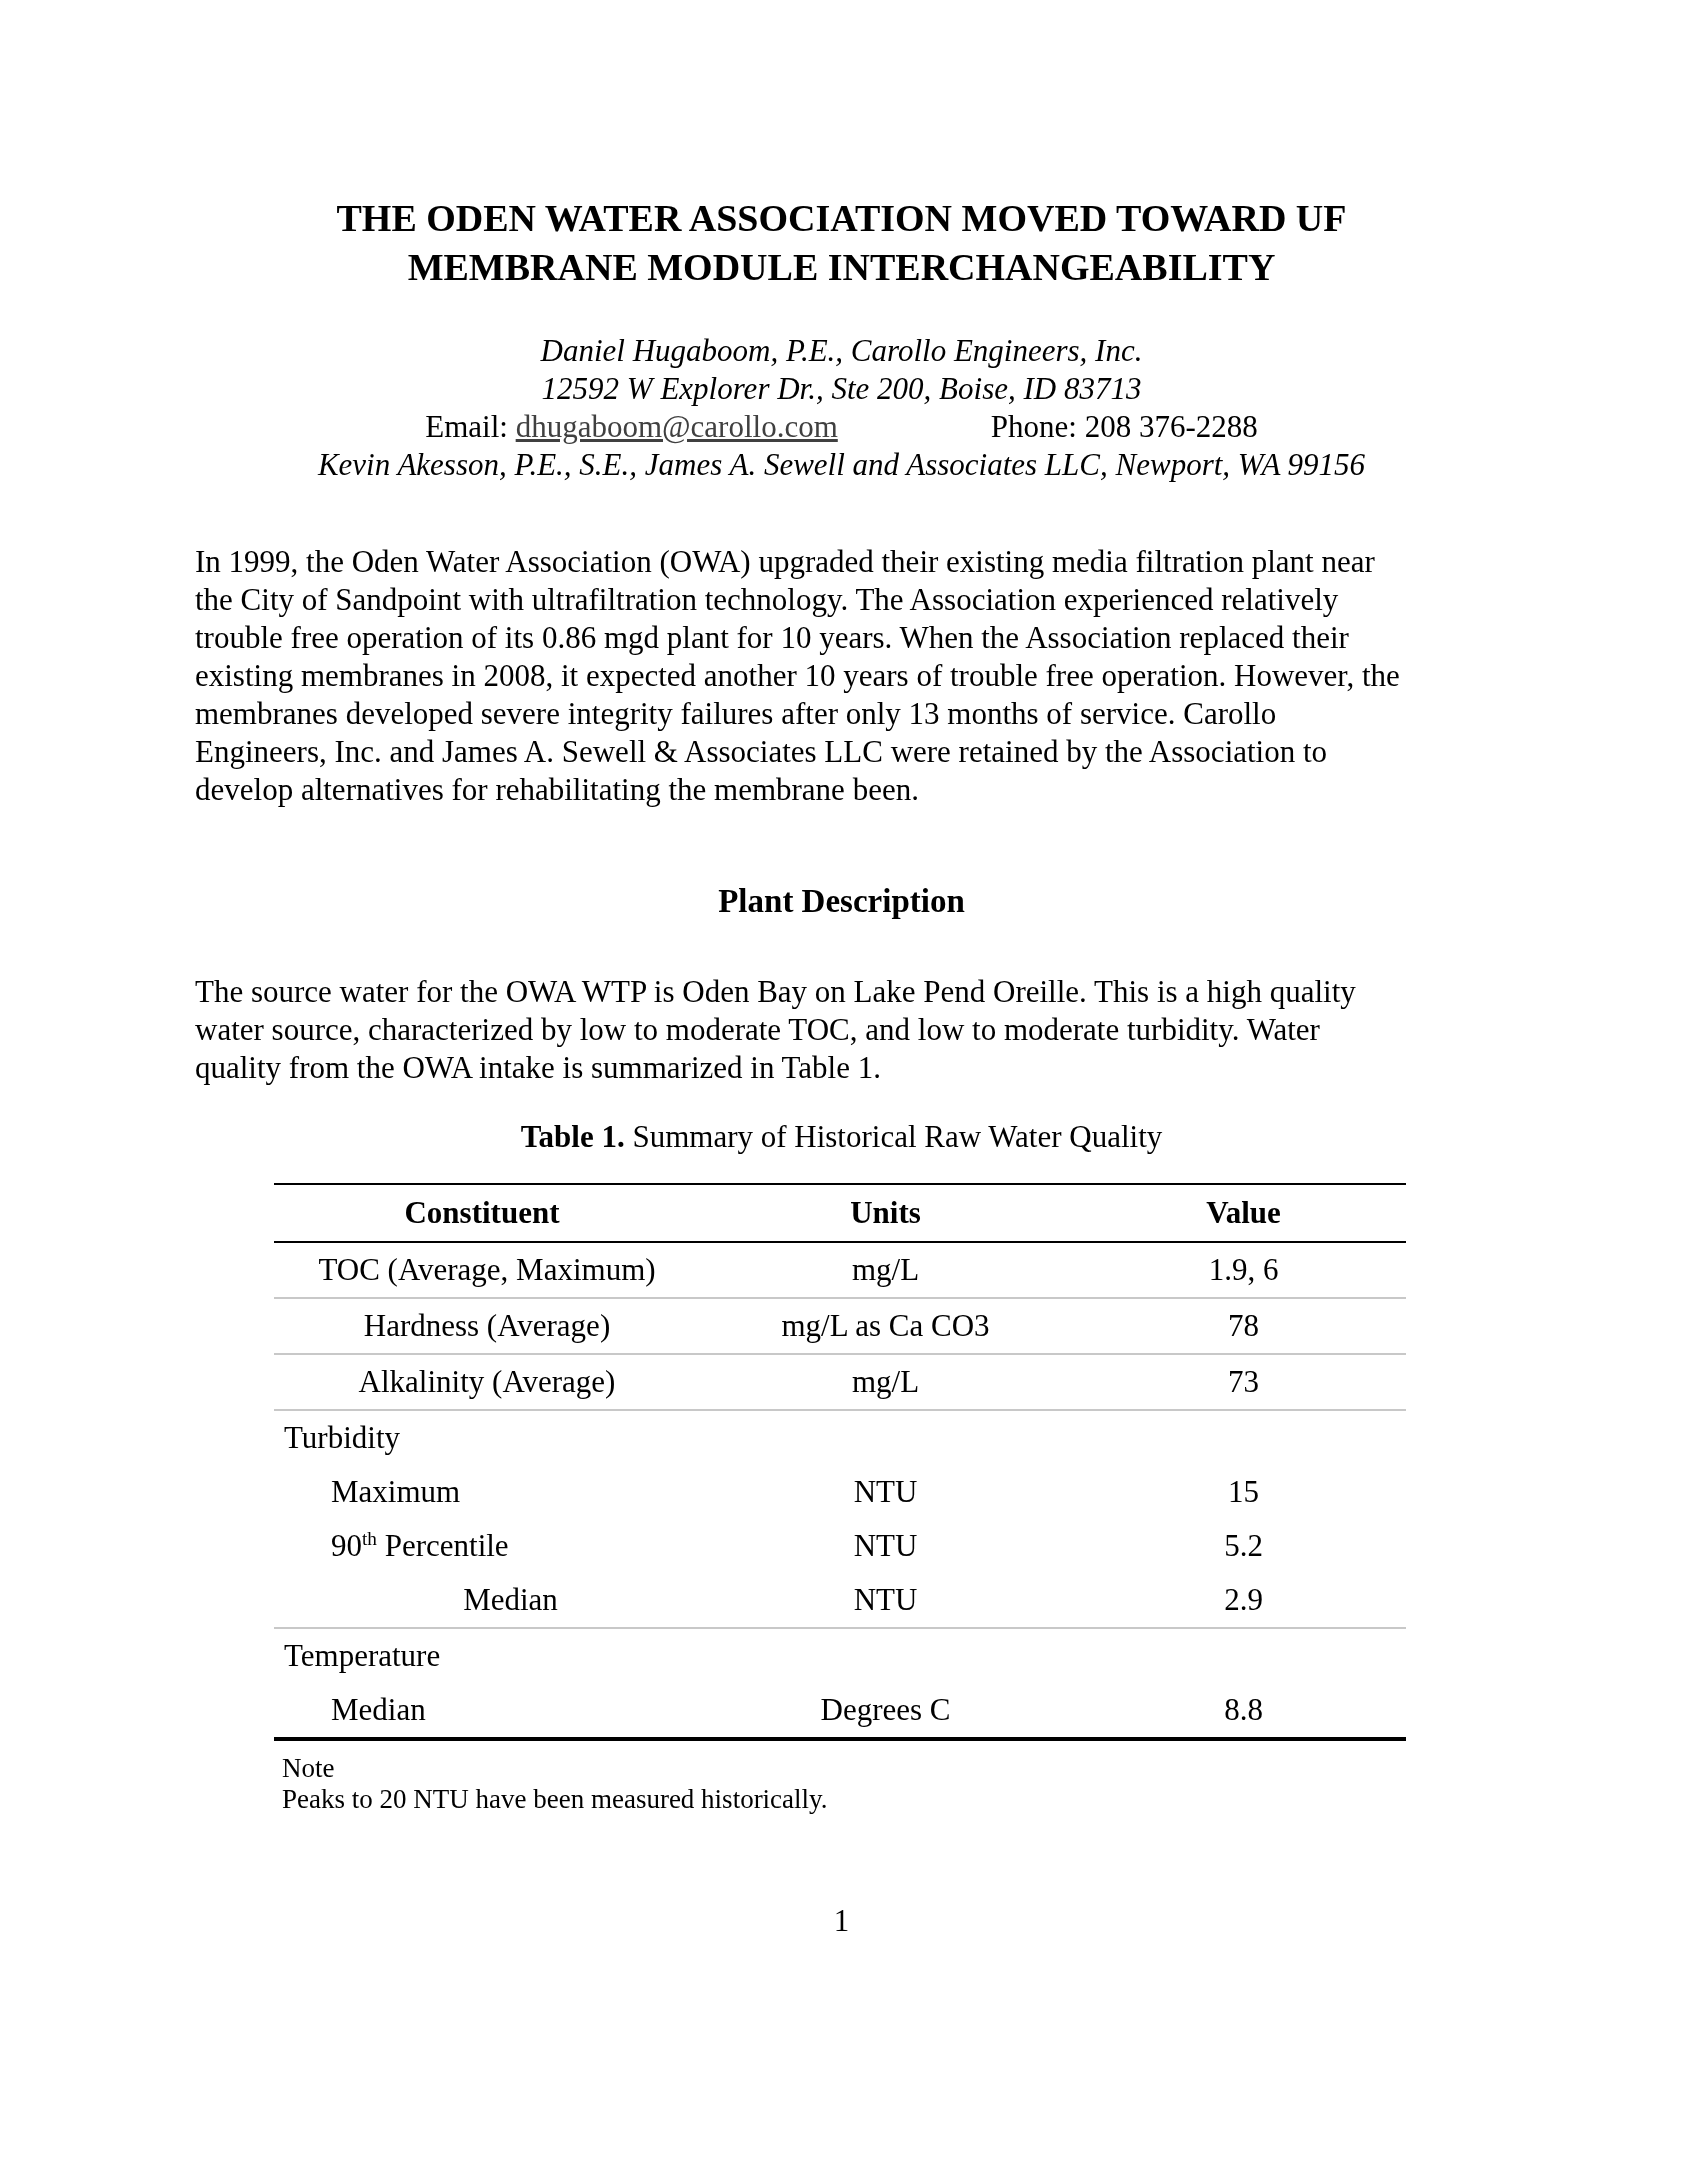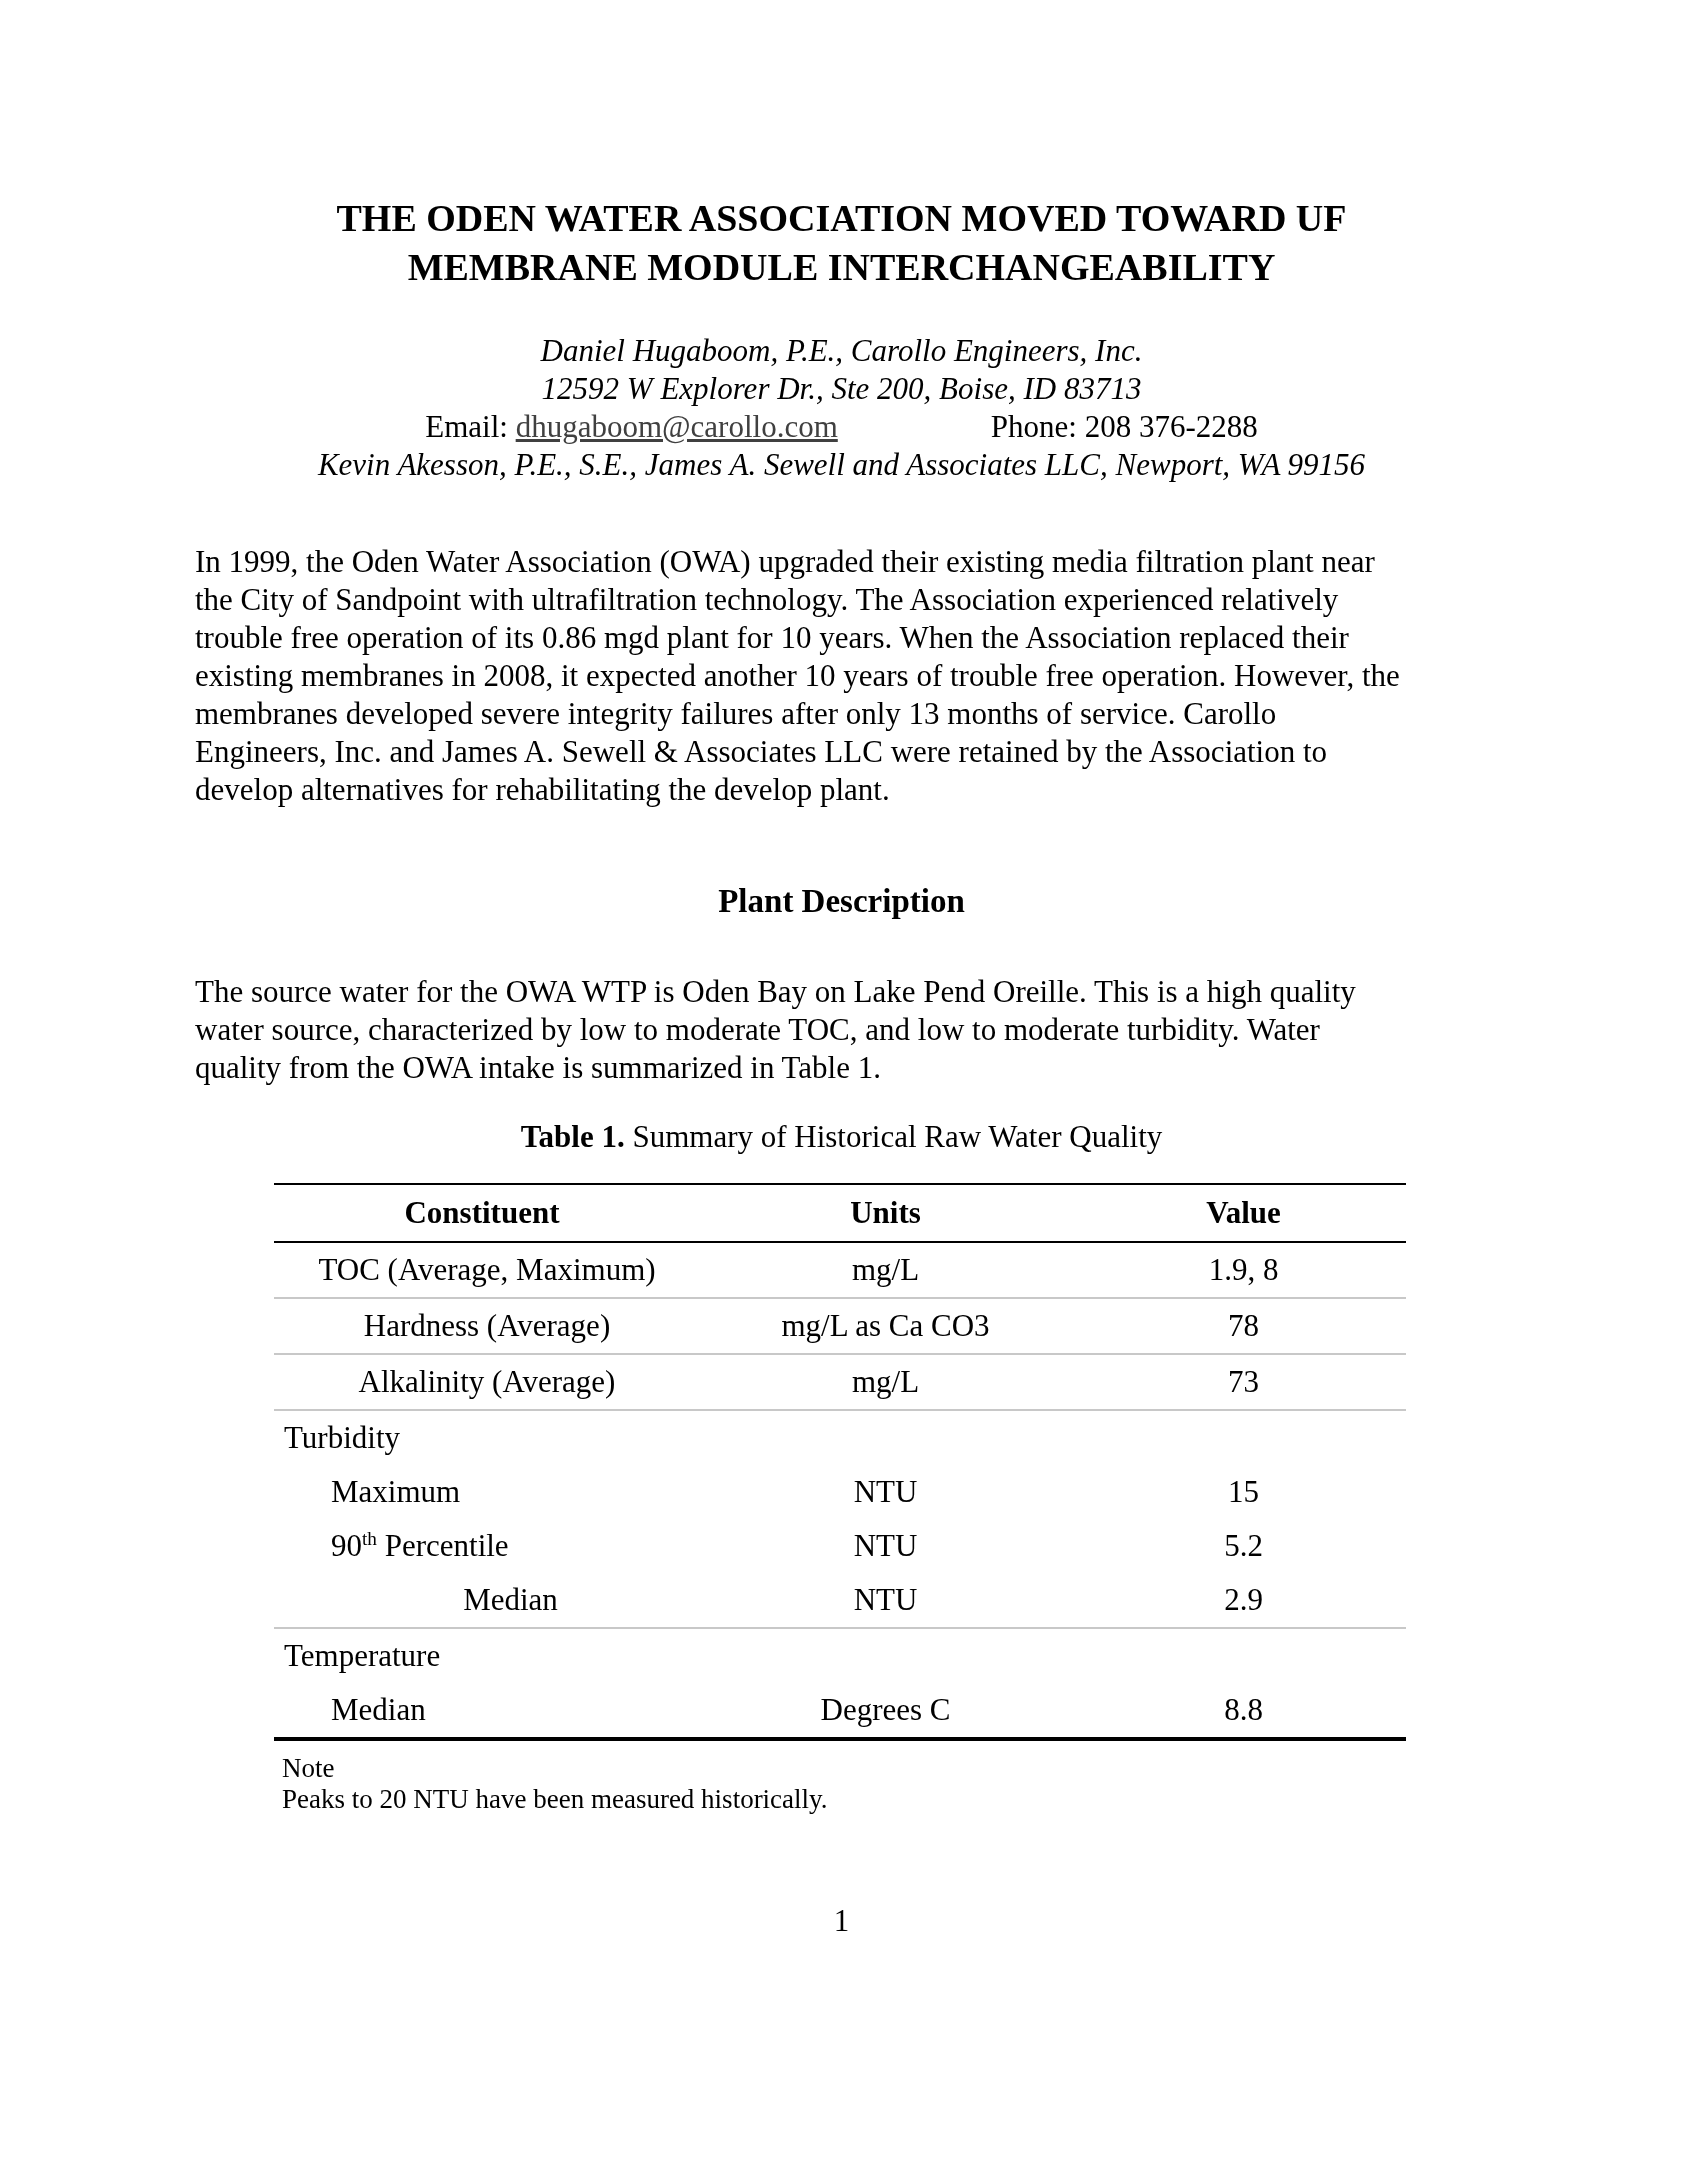--- a/index.html
+++ b/index.html
@@ -68,21 +68,21 @@
     <div class="line ital">Kevin Akesson, P.E., S.E., James A. Sewell and Associates LLC, Newport, WA 99156</div>
   </div>
 
   <div class="para" id="para-introduction">
       <div>In 1999, the Oden Water Association (OWA) upgraded their existing media filtration plant near</div>
       <div>the City of Sandpoint with ultrafiltration technology. The Association experienced relatively</div>
       <div>trouble free operation of its 0.86 mgd plant for 10 years. When the Association replaced their</div>
       <div>existing membranes in 2008, it expected another 10 years of trouble free operation. However, the</div>
       <div>membranes developed severe integrity failures after only 13 months of service. Carollo</div>
       <div>Engineers, Inc. and James A. Sewell &amp; Associates LLC were retained by the Association to</div>
-      <div>develop alternatives for rehabilitating the develop plant.</div>
+      <div>develop alternatives for rehabilitating the membrane been.</div>
     </div>
 
   <h2 class="section-heading" id="heading-plant">Plant Description</h2>
   <div class="para" id="para-plant">
       <div>The source water for the OWA WTP is Oden Bay on Lake Pend Oreille. This is a high quality</div>
       <div>water source, characterized by low to moderate TOC, and low to moderate turbidity. Water</div>
       <div>quality from the OWA intake is summarized in Table 1.</div>
     </div>
 
   <div class="caption"><b>Table 1.</b><span> Summary of Historical Raw Water Quality</span></div>
@@ -97,21 +97,21 @@
       <tr>
         <th>Constituent</th>
         <th>Units</th>
         <th>Value</th>
       </tr>
     </thead>
     <tbody id="table-body">
         <tr class="sep">
           <td class="c1">TOC (Average, Maximum)</td>
           <td>mg/L</td>
-          <td>1.9, 8</td>
+          <td>1.9, 6</td>
         </tr>
         <tr class="sep">
           <td class="c1">Hardness (Average)</td>
           <td>mg/L as Ca CO3</td>
           <td>78</td>
         </tr>
         <tr class="sep">
           <td class="c1">Alkalinity (Average)</td>
           <td>mg/L</td>
           <td>73</td>

